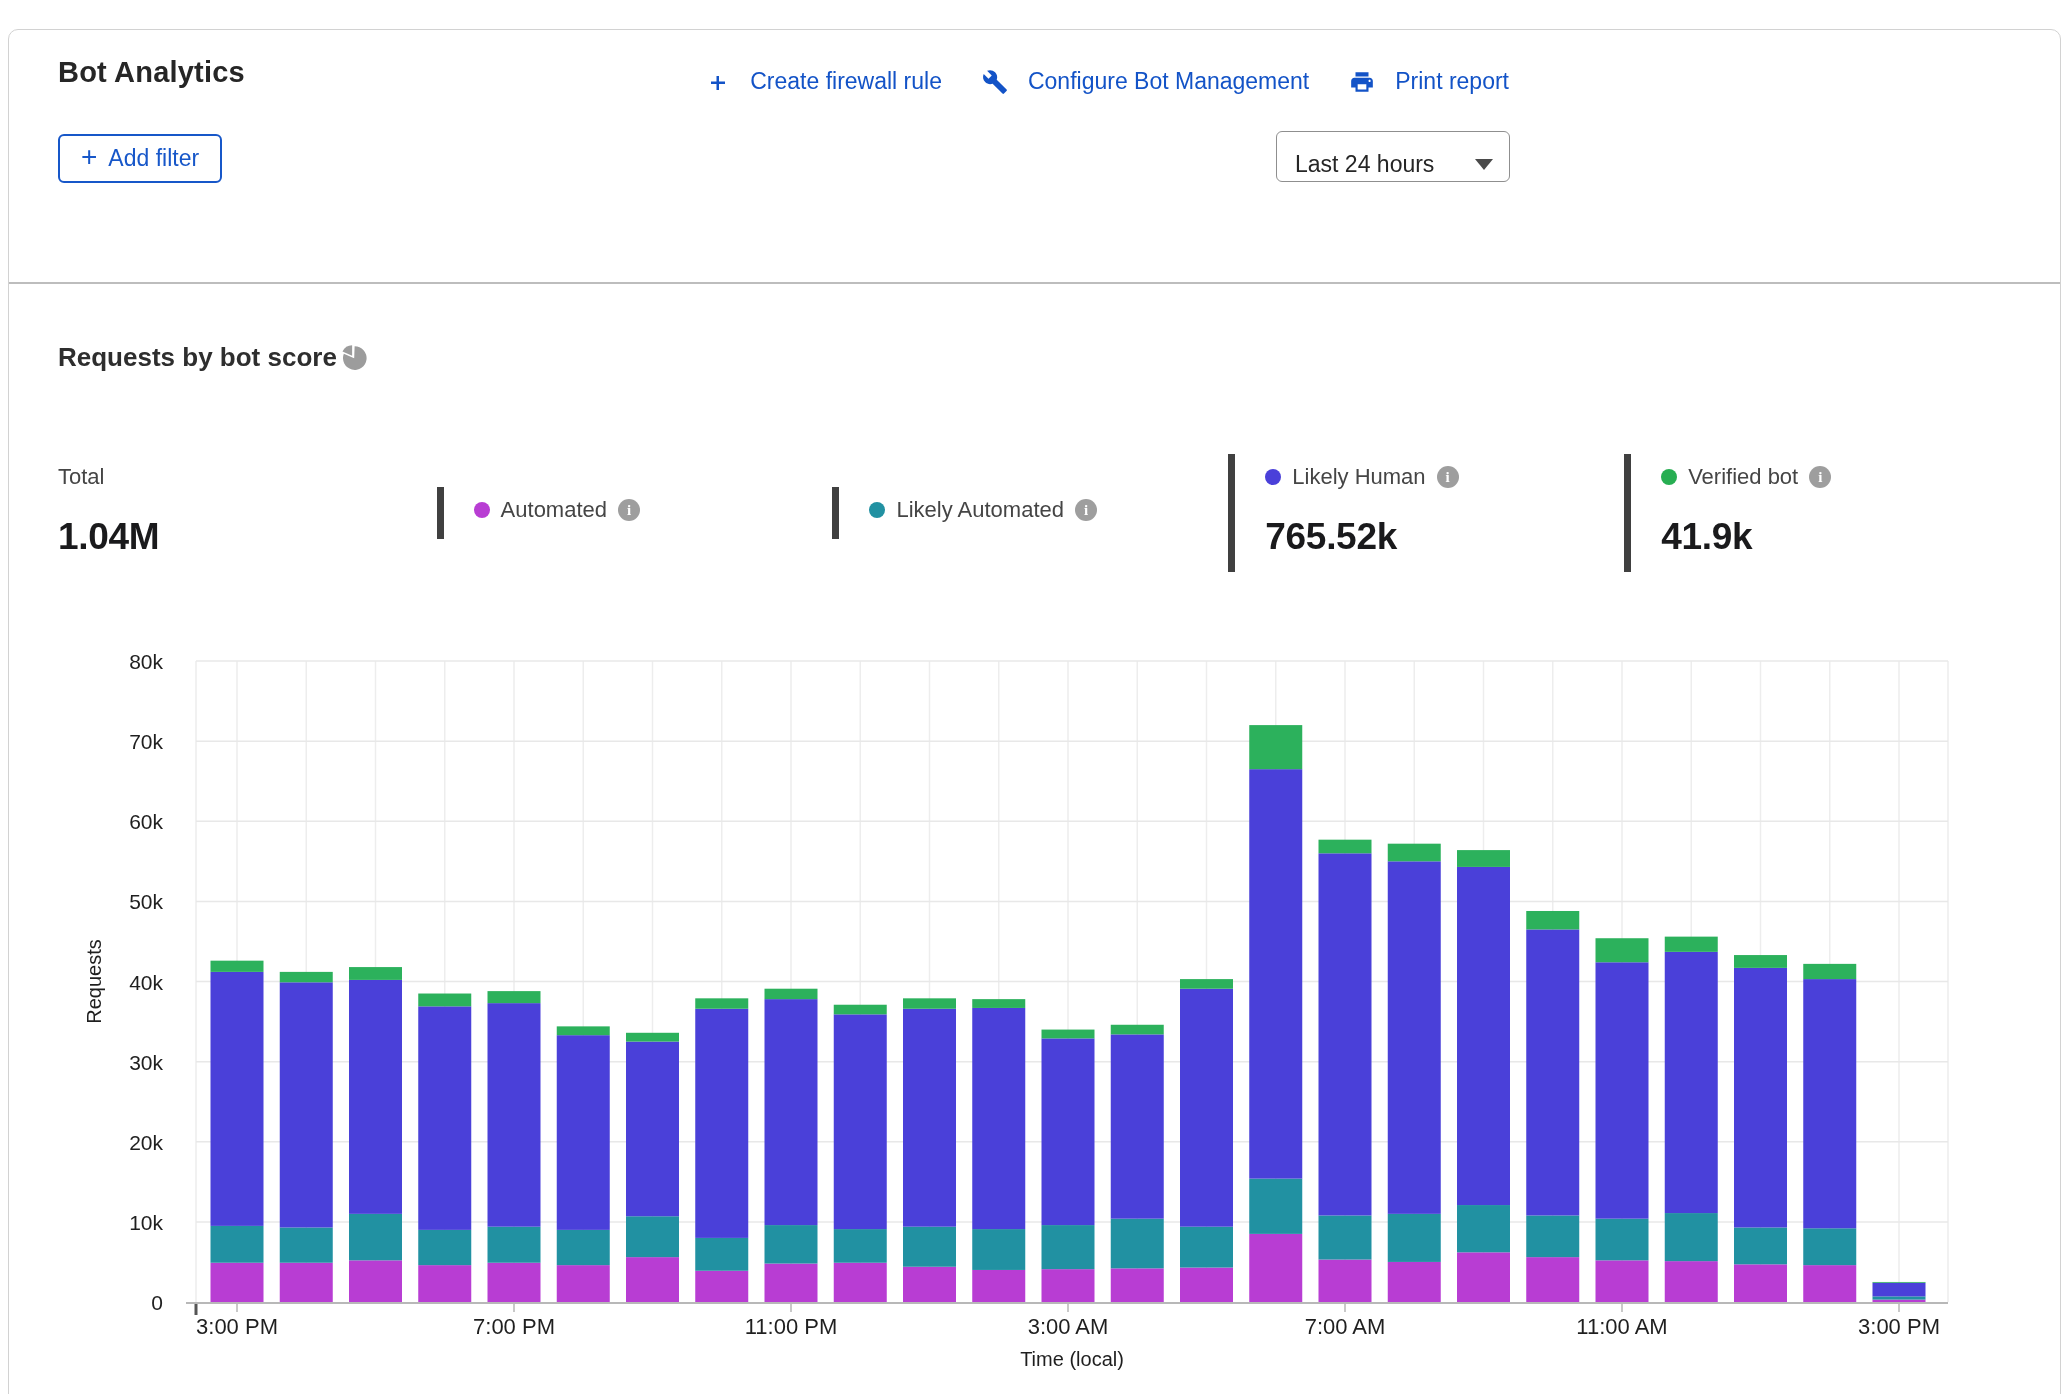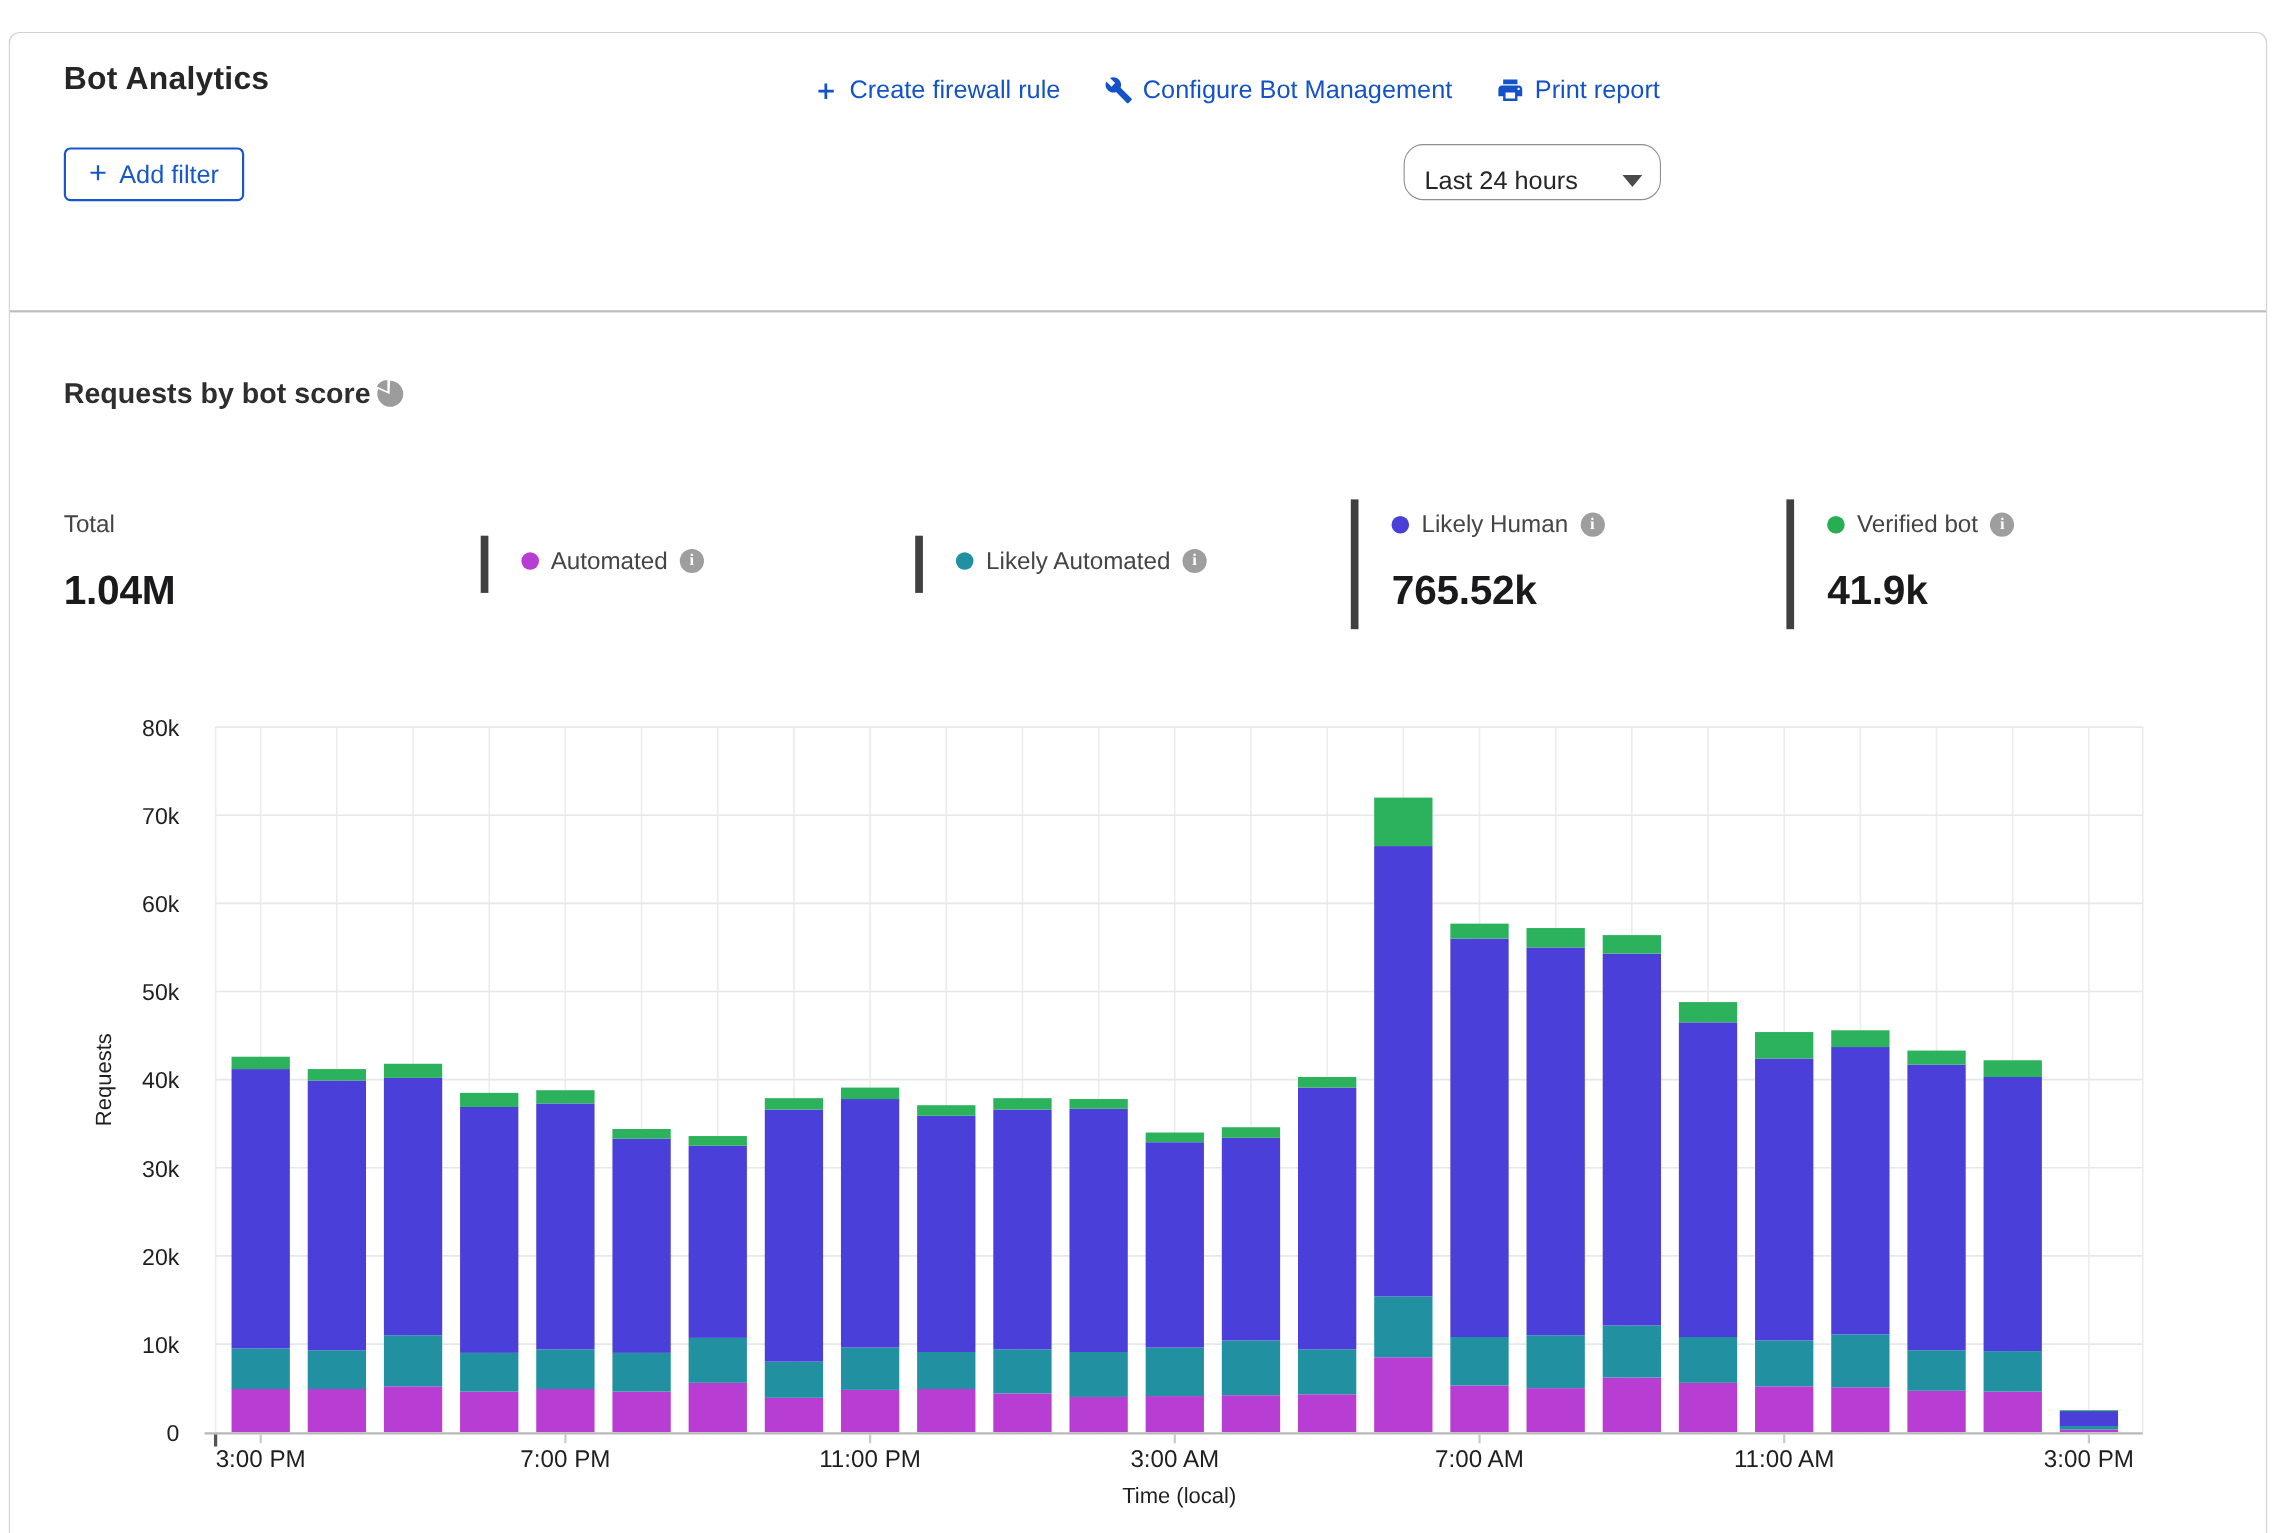--- a/index.html
+++ b/index.html
@@ -13,36 +13,36 @@
   .page-title {
     position:absolute; left:49px; top:26px;
     font-size:29px; font-weight:700; color:#262626; letter-spacing:.2px;
   }
 
   .header-actions {
     position:absolute; top:38px; right:551px;
     display:flex; align-items:center; gap:40px;
   }
   .action-link {
-    display:flex; align-items:flex-end; gap:9px;
+    display:flex; align-items:flex-end; gap:20px;
     color:#1353c7; font-size:23px; cursor:pointer; text-decoration:none; white-space:nowrap;
   }
   .action-link svg { display:block; }
 
   .add-filter {
     position:absolute; left:49px; top:104px; height:49px;
     display:flex; align-items:center; gap:11px; padding:0 21px;
     background:#fff; border:2px solid #1757c9; border-radius:6px;
     color:#1757c9; font-size:23px; font-family:inherit; cursor:pointer;
   }
   .add-filter .plus { font-size:28px; font-weight:400; line-height:1; margin-top:-3px; }
 
   .dropdown {
     position:absolute; left:1267px; top:101px; width:234px; height:51px;
-    border:1px solid #8f8f8f; border-radius:18px; background:#fff;
+    border:1px solid #8f8f8f; border-radius:6px; background:#fff;
     display:flex; align-items:center; justify-content:space-between;
     padding:16px 16px 0 18px; cursor:pointer;
   }
   .dropdown .label { font-size:23px; color:#262626; }
   .caret {
     width:0; height:0; border-left:9px solid transparent; border-right:9px solid transparent;
     border-top:11px solid #4a4a4a;
   }
 
   .divider { position:absolute; left:0; right:0; top:252px; height:2px; background:#bdbdbd; }

